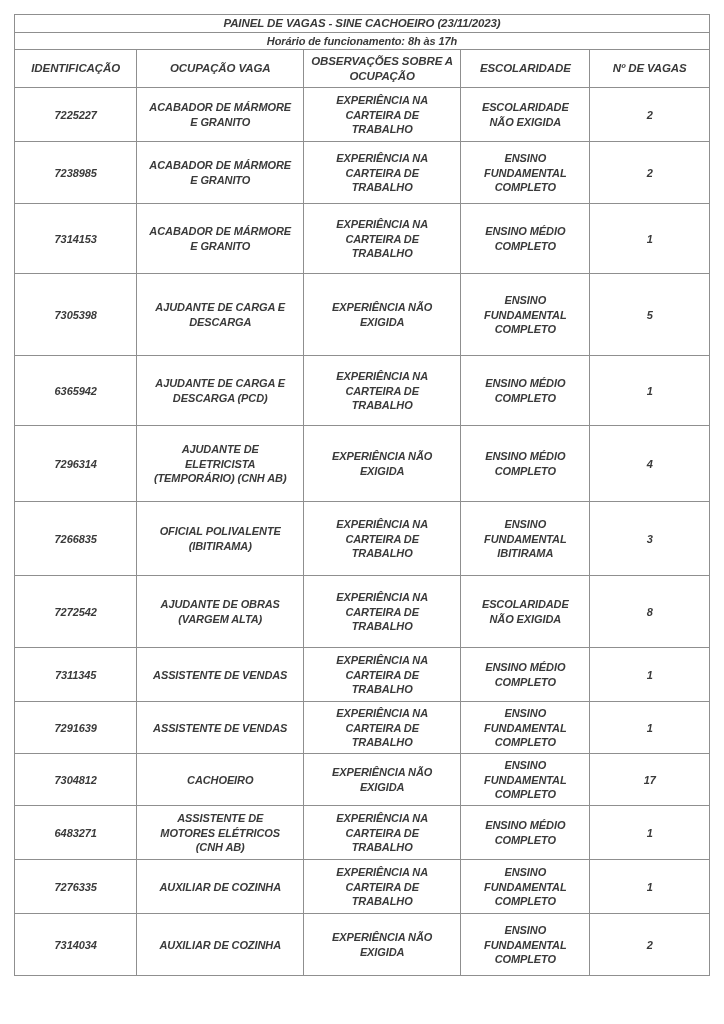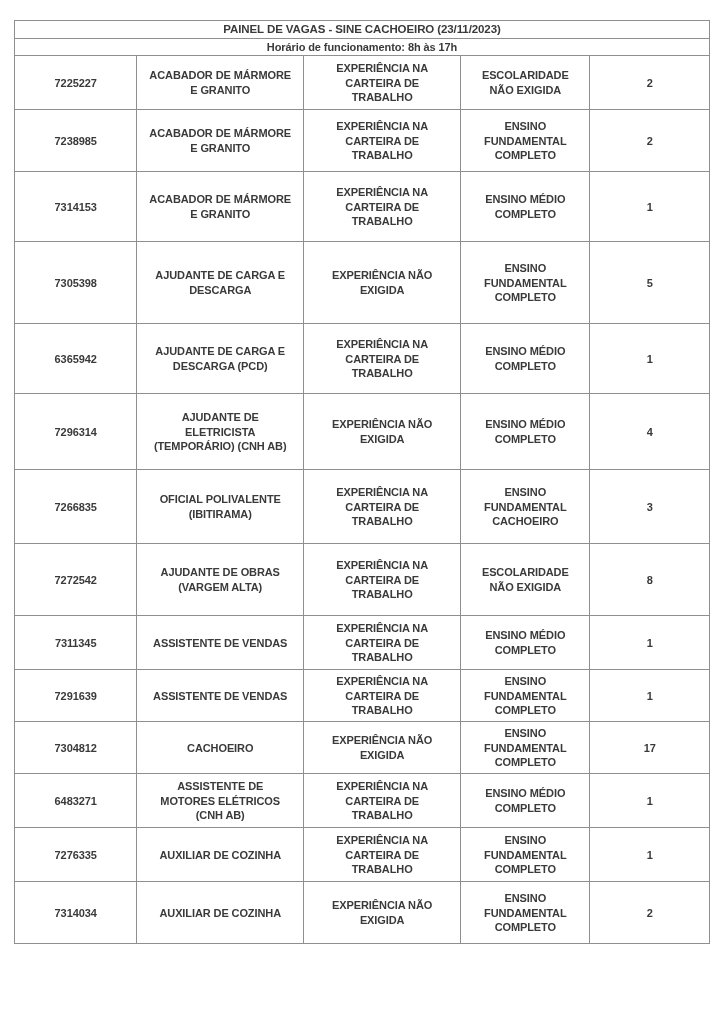--- a/index.html
+++ b/index.html
@@ -12,23 +12,24 @@
     overflow: hidden;
   }
   .page {
     width: 724px;
     height: 1024px;
     background: #ffffff;
     padding-top: 14px;
   }
   table.vagas {
     width: 696px;
-    margin: 6px auto;
+    margin: 0 auto;
     border-collapse: collapse;
     table-layout: fixed;
+    font-style: italic;
   }
   table.vagas th, table.vagas td {
     border: 1px solid #8f8f8f;
     text-align: center;
     vertical-align: middle;
     font-weight: bold;
     font-size: 11px;
     line-height: 1.3;
     padding: 2px 6px;
     letter-spacing: -0.1px;
@@ -72,20 +73,27 @@
       <col class="c-esc">
       <col class="c-vag">
     </colgroup>
     <thead>
       <tr class="title-row">
         <th colspan="5">PAINEL DE VAGAS - SINE CACHOEIRO (23/11/2023)</th>
       </tr>
       <tr class="subtitle-row">
         <th colspan="5">Horário de funcionamento: 8h às 17h</th>
       </tr>
+      <tr class="header-row">
+        <th>IDENTIFICAÇÃO</th>
+        <th>OCUPAÇÃO VAGA</th>
+        <th>OBSERVAÇÕES SOBRE A OCUPAÇÃO</th>
+        <th>ESCOLARIDADE</th>
+        <th>Nº DE VAGAS</th>
+      </tr>
     </thead>
     <tbody>
         <tr>
           <td class="cell-identificacao">7225227</td>
           <td class="cell-ocupacao">ACABADOR DE MÁRMORE E GRANITO</td>
           <td class="cell-observacoes">EXPERIÊNCIA NA CARTEIRA DE TRABALHO</td>
           <td class="cell-escolaridade">ESCOLARIDADE NÃO EXIGIDA</td>
           <td class="cell-vagas">2</td>
         </tr>
         <tr>
@@ -120,21 +128,21 @@
           <td class="cell-identificacao">7296314</td>
           <td class="cell-ocupacao">AJUDANTE DE ELETRICISTA (TEMPORÁRIO) (CNH AB)</td>
           <td class="cell-observacoes">EXPERIÊNCIA NÃO EXIGIDA</td>
           <td class="cell-escolaridade">ENSINO MÉDIO COMPLETO</td>
           <td class="cell-vagas">4</td>
         </tr>
         <tr>
           <td class="cell-identificacao">7266835</td>
           <td class="cell-ocupacao">OFICIAL POLIVALENTE (IBITIRAMA)</td>
           <td class="cell-observacoes">EXPERIÊNCIA NA CARTEIRA DE TRABALHO</td>
-          <td class="cell-escolaridade">ENSINO FUNDAMENTAL CACHOEIRO</td>
+          <td class="cell-escolaridade">ENSINO FUNDAMENTAL IBITIRAMA</td>
           <td class="cell-vagas">3</td>
         </tr>
         <tr>
           <td class="cell-identificacao">7272542</td>
           <td class="cell-ocupacao">AJUDANTE DE OBRAS (VARGEM ALTA)</td>
           <td class="cell-observacoes">EXPERIÊNCIA NA CARTEIRA DE TRABALHO</td>
           <td class="cell-escolaridade">ESCOLARIDADE NÃO EXIGIDA</td>
           <td class="cell-vagas">8</td>
         </tr>
         <tr>

